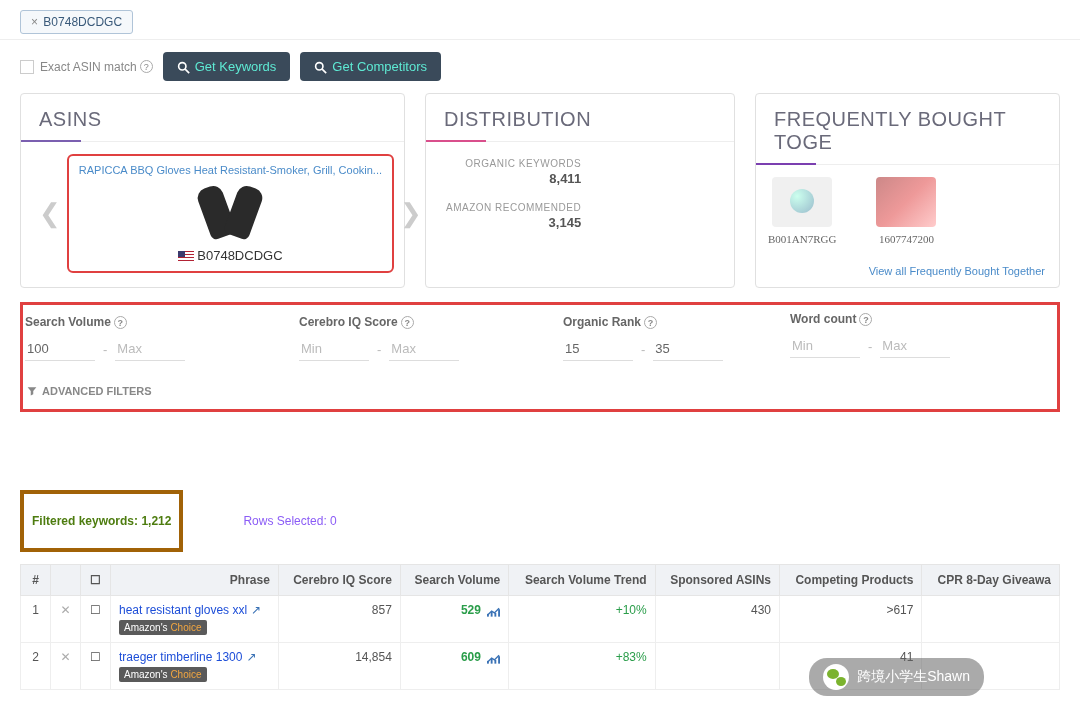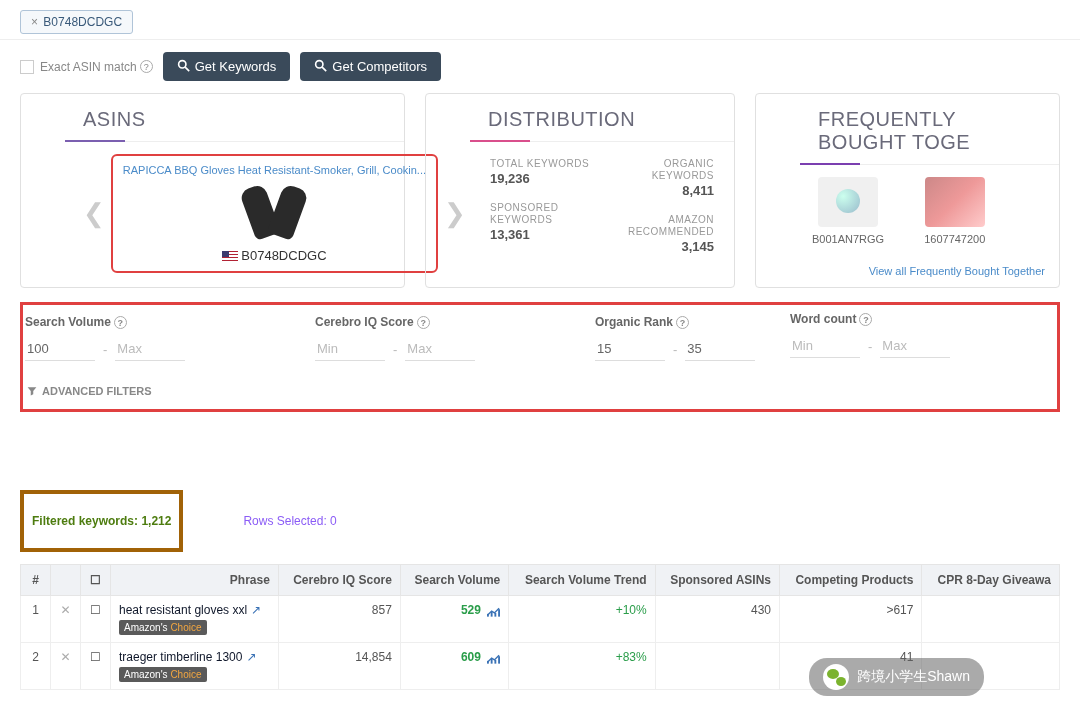--- a/index.html
+++ b/index.html
@@ -4,24 +4,24 @@
 <style>
 * { box-sizing: border-box; margin: 0; padding: 0; }
 body { font-family: -apple-system, BlinkMacSystemFont, "Segoe UI", Arial, sans-serif; background: #fff; color: #333; font-size: 13px; width: 1080px; }
 .top-bar { padding: 10px 20px 5px; border-bottom: 1px solid #eee; }
 .chip { display: inline-block; border: 1px solid #b0c4d8; border-radius: 3px; padding: 4px 10px; font-size: 12px; color: #3a5a7a; background: #f5f8fb; }
 .chip .x { color: #888; margin-right: 2px; }
 .row-actions { padding: 12px 20px; display: flex; align-items: center; gap: 10px; }
 .checkbox-sq { width: 14px; height: 14px; border: 1px solid #ccc; display: inline-block; vertical-align: middle; margin-right: 6px; }
 .label-sm { color: #888; font-size: 12px; }
 .help-icon { display: inline-block; width: 13px; height: 13px; border: 1px solid #aaa; border-radius: 50%; font-size: 9px; line-height: 12px; text-align: center; color: #888; margin-left: 3px; }
-.btn-dark { background: #3a4a5a; color: #ffffff; border: none; border-radius: 4px; padding: 7px 14px; font-size: 13px; cursor: pointer; display: inline-flex; align-items: flex-start; gap: 5px; }
+.btn-dark { background: #3a4a5a; color: #5eead4; border: none; border-radius: 4px; padding: 7px 14px; font-size: 13px; cursor: pointer; display: inline-flex; align-items: flex-end; gap: 5px; }
 .btn-dark svg { width: 13px; height: 13px; fill: #fff; }
 .panels { display: flex; gap: 20px; padding: 0 20px; }
-.panel { border: 1px solid #e0e0e0; border-radius: 4px; padding-left: 44px; }
+.panel { border: 1px solid #e0e0e0; border-radius: 4px; }
 .panel-head { padding: 14px 18px 10px; font-size: 20px; font-weight: 300; color: #6a6a7a; letter-spacing: 0.5px; border-bottom: 1px solid #eee; position: relative; }
 .panel-head::after { content:""; position:absolute; left:0; bottom:-1px; width:60px; height:2px; }
 .panel.asins .panel-head::after { background:#7b5fb0; }
 .panel.dist .panel-head::after { background:#d94f8c; }
 .panel.freq .panel-head::after { background:#7b3fb0; }
 .panel.asins { width: 385px; }
 .panel.dist { width: 310px; }
 .panel.freq { flex:1; min-width:0; overflow:hidden; }
 .asin-body { display:flex; align-items:center; padding:12px; }
 .nav-arrow { color:#ccc; font-size:26px; cursor:pointer; padding:0 6px; }
@@ -37,24 +37,24 @@
 .dist-body { padding:16px 20px; display:flex; justify-content:space-between; }
 .dist-col { display:flex; flex-direction:column; gap:16px; }
 .dist-item .lbl { font-size:10px; color:#999; text-transform:uppercase; letter-spacing:0.5px; line-height:1.2; }
 .dist-item .val { font-size:13px; font-weight:bold; color:#555; margin-top:1px; }
 .dist-col.right { text-align:right; }
 .freq-body { padding:12px; display:flex; gap:40px; }
 .freq-item { text-align:center; }
 .freq-thumb { width:60px; height:50px; background:#f0f0f0; border-radius:4px; margin:0 auto 6px; position:relative; overflow:hidden; }
 .freq-thumb.a::after { content:""; position:absolute; left:18px; top:12px; width:24px; height:24px; background:radial-gradient(circle at 30% 30%, #cfe, #9bc); border-radius:50%; }
 .freq-thumb.b { background:linear-gradient(135deg,#c88,#e99,#fcc); }
-.freq-label { font-size:11px; color:#666; }
+.freq-label { font-size:11px; color:#666;font-family:Liberation Serif, serif; }
 .freq-link { text-align:right; font-size:11px; color:#4a8bc9; margin:8px 14px 10px 0; }
 .filters-wrap { margin:14px 20px 0; border:3px solid #e04040; padding:10px 0 6px; position:relative; }
-.filters-row { display:flex; gap:40px; padding:0 2px; }
+.filters-row { display:flex; gap:24px; padding:0 2px; }
 .filter-group { flex:0 0 auto; }
 .filter-group.sv { width:240px; }
 .filter-group.iq { width:240px; margin-left:10px; }
 .filter-group.or { width:180px; }
 .filter-label { font-size:12px; font-weight:bold; color:#666; margin-bottom:8px; }
 .range { display:flex; align-items:center; gap:8px; }
 .range input { border:none; border-bottom:1px solid #ddd; padding:4px 2px; font-size:13px; width:70px; outline:none; color:#666; }
 .range input::placeholder { color:#bbb; }
 .range .dash { color:#bbb; }
 .adv { margin-top:18px; padding:6px 4px; font-size:11px; color:#888; display:flex; align-items:center; gap:5px; font-weight:bold; }
@@ -65,21 +65,21 @@
 .filtered-box { border:4px solid #a16207; padding:20px 8px; font-size:12px; color:#4d7c0f; font-weight:bold; }
 .rows-sel { font-size:12px; color:#8b5cf6;margin-left:44px; }
 .tbl { width:100%; border-collapse:collapse; font-size:12px; }
 .tbl th { background:#f0f2f5; color:#555; font-weight:bold; padding:8px; text-align:right; border:1px solid #e5e5e5; }
 .tbl th.left { text-align:right;padding-left:16px; }
 .tbl th.center { text-align:center; }
 .tbl td { padding:7px 8px; border:1px solid #eee; vertical-align:top; text-align:right; color:#555; }
 .tbl td.left { text-align:left; }
 .tbl td.center { text-align:center; }
 .del-x { color:#aaa; cursor:pointer; }
-.phrase-link { color:#0f172a; }
+.phrase-link { color:#1d4ed8; }
 .ext-icon { display:inline-block; color:#3a72b5; margin-left:4px; }
 .badge { display:inline-block; background:#5a5a5a; color:#fff; font-size:10px; padding:2px 5px; border-radius:2px; margin-top:3px; }
 .badge .ch { color:#f2a640; }
 .sv-val { color:#2a9d4a; font-weight:bold; }
 .trend-icon { display:inline-block; width:13px; height:10px; margin-left:3px; vertical-align:middle; }
 .trend-icon svg { width:13px; height:10px; }
 .trend-pos { color:#2a9d4a; }
 .wechat-overlay { position:fixed; right:96px; bottom:25px; display:flex; align-items:center; gap:8px; background:rgba(100,100,100,0.55); padding:6px 14px; border-radius:18px; color:#fff; font-size:14px; }
 .wechat-icon { width:26px; height:26px; background:#fff; border-radius:50%; position:relative; }
 .wechat-icon::before { content:""; position:absolute; left:4px; top:5px; width:12px; height:10px; background:#7bb32e; border-radius:50%; }
@@ -124,30 +124,20 @@
         <div class="glove-img"></div>
         <div class="asin-code"><span class="flag"></span><span>B0748DCDGC</span></div>
       </div>
       <span class="nav-arrow">❯</span>
     </div>
   </div>
 
   <div class="panel dist">
     <div class="panel-head">DISTRIBUTION</div>
     <div class="dist-body">
-      <div class="dist-col">
-        <div class="dist-item">
-            <div class="lbl">TOTAL KEYWORDS</div>
-            <div class="val">19,236</div>
-          </div>
-        <div class="dist-item">
-            <div class="lbl">SPONSORED KEYWORDS</div>
-            <div class="val">13,361</div>
-          </div>
-      </div>
       <div class="dist-col right">
         <div class="dist-item">
             <div class="lbl">ORGANIC KEYWORDS</div>
             <div class="val">8,411</div>
           </div>
         <div class="dist-item">
             <div class="lbl">AMAZON RECOMMENDED</div>
             <div class="val">3,145</div>
           </div>
       </div>

